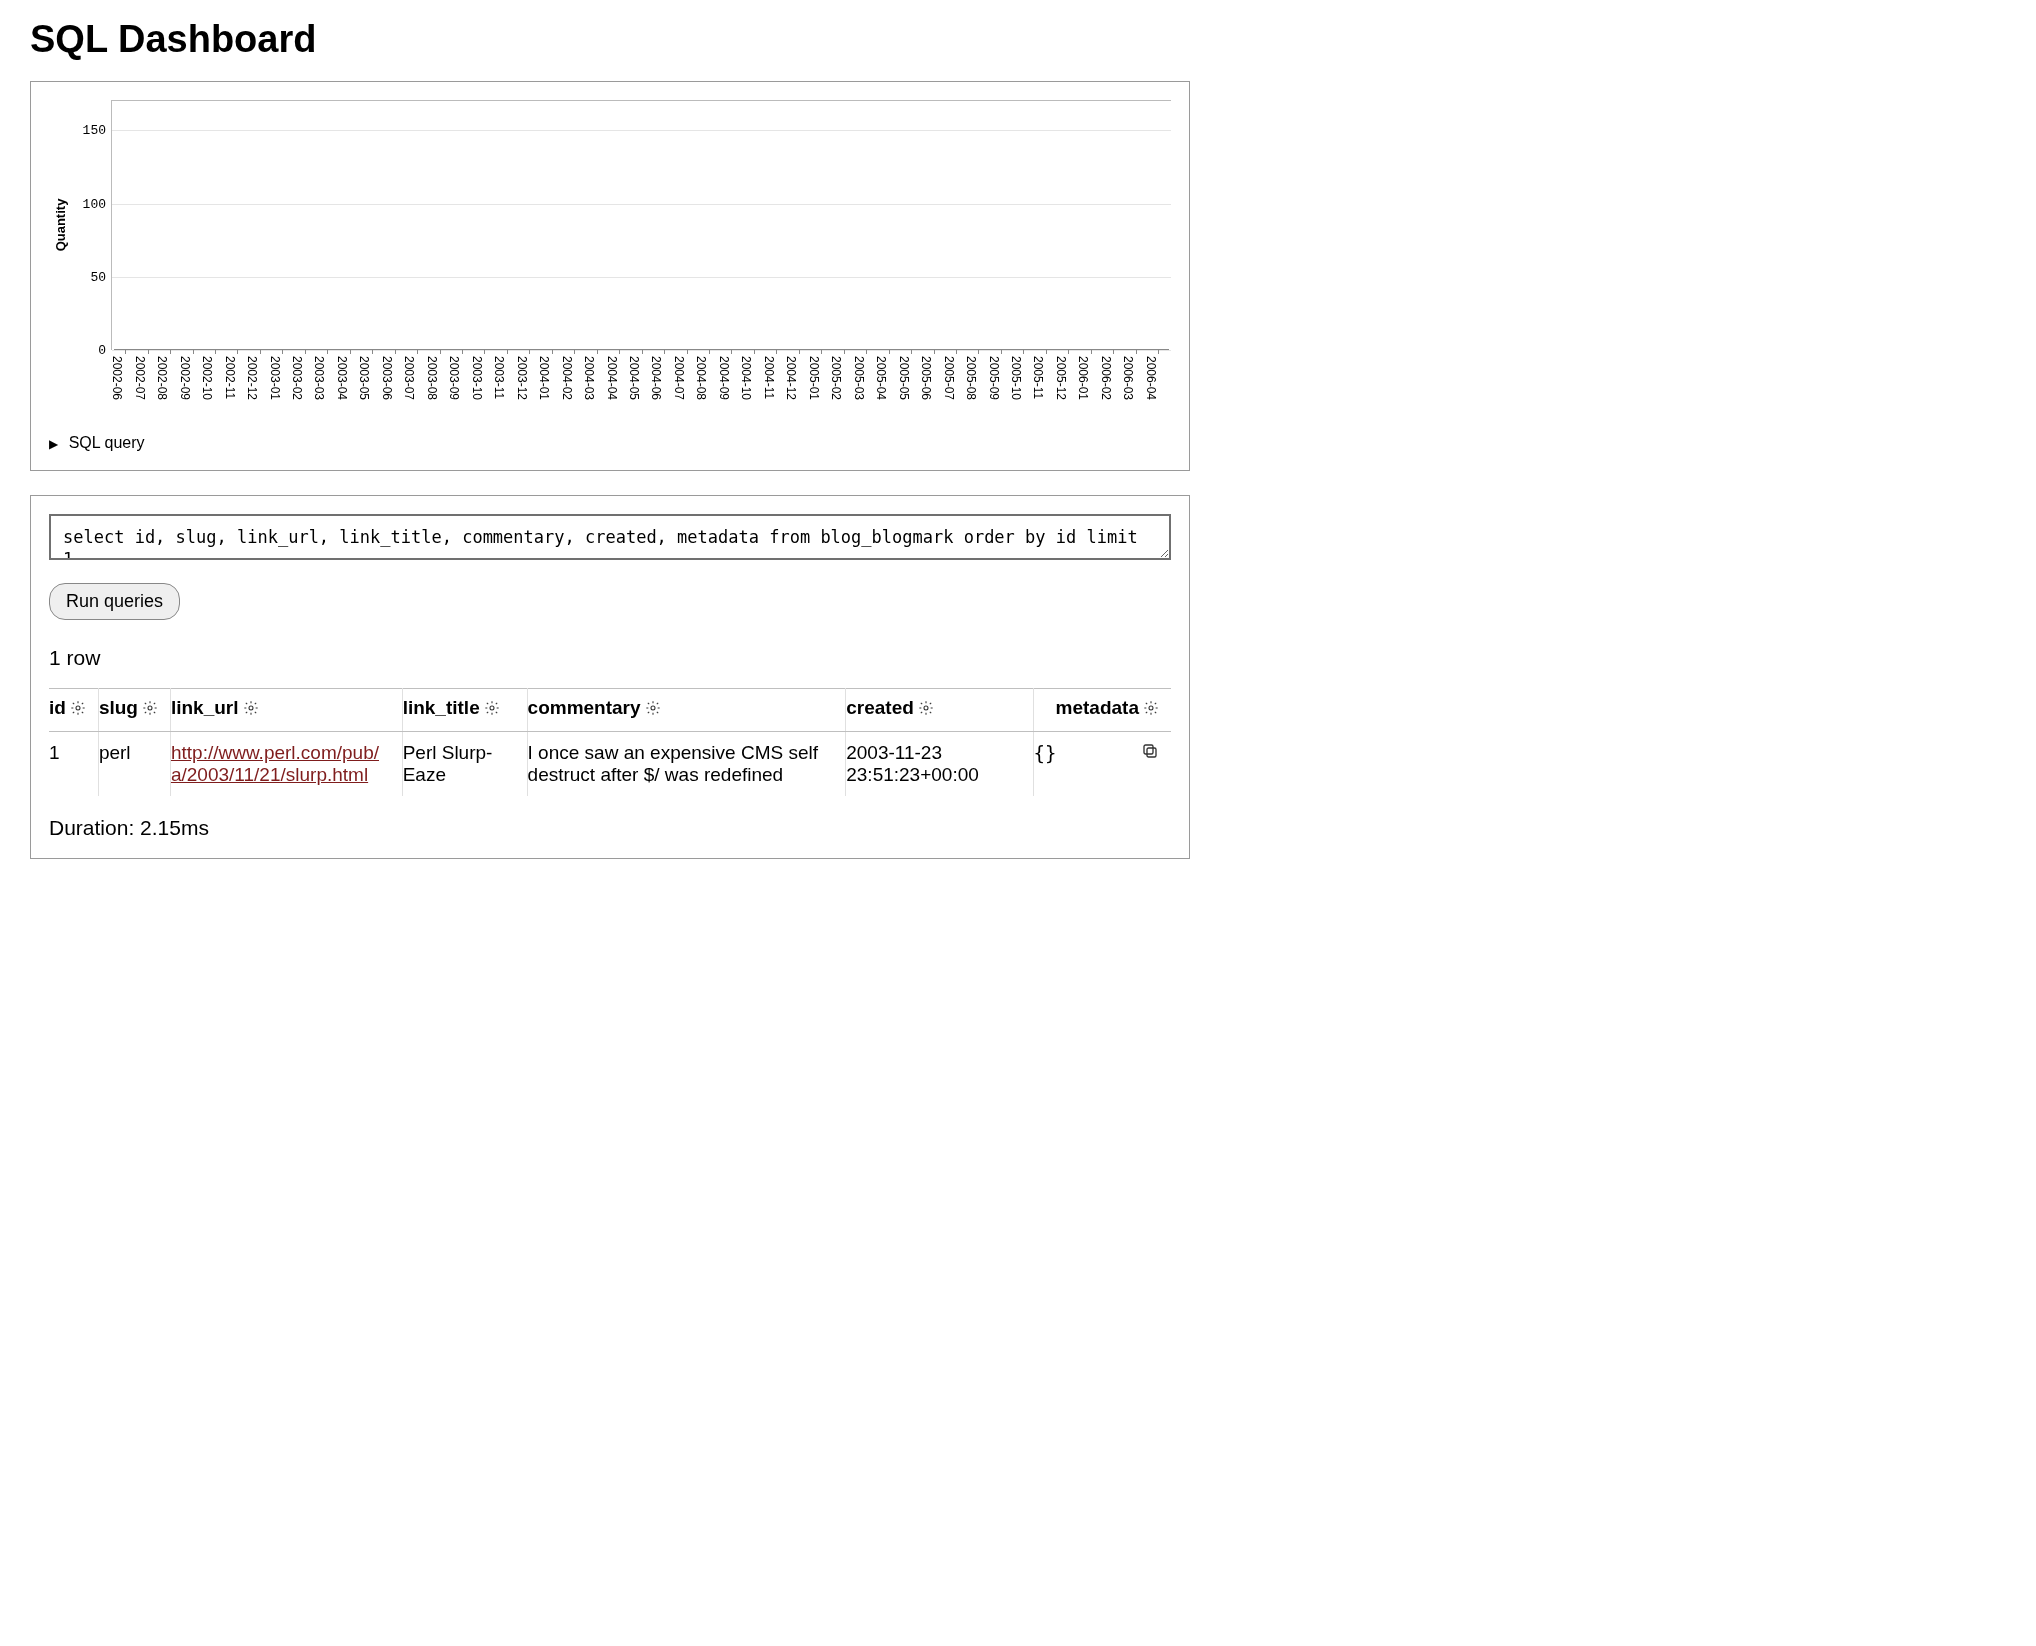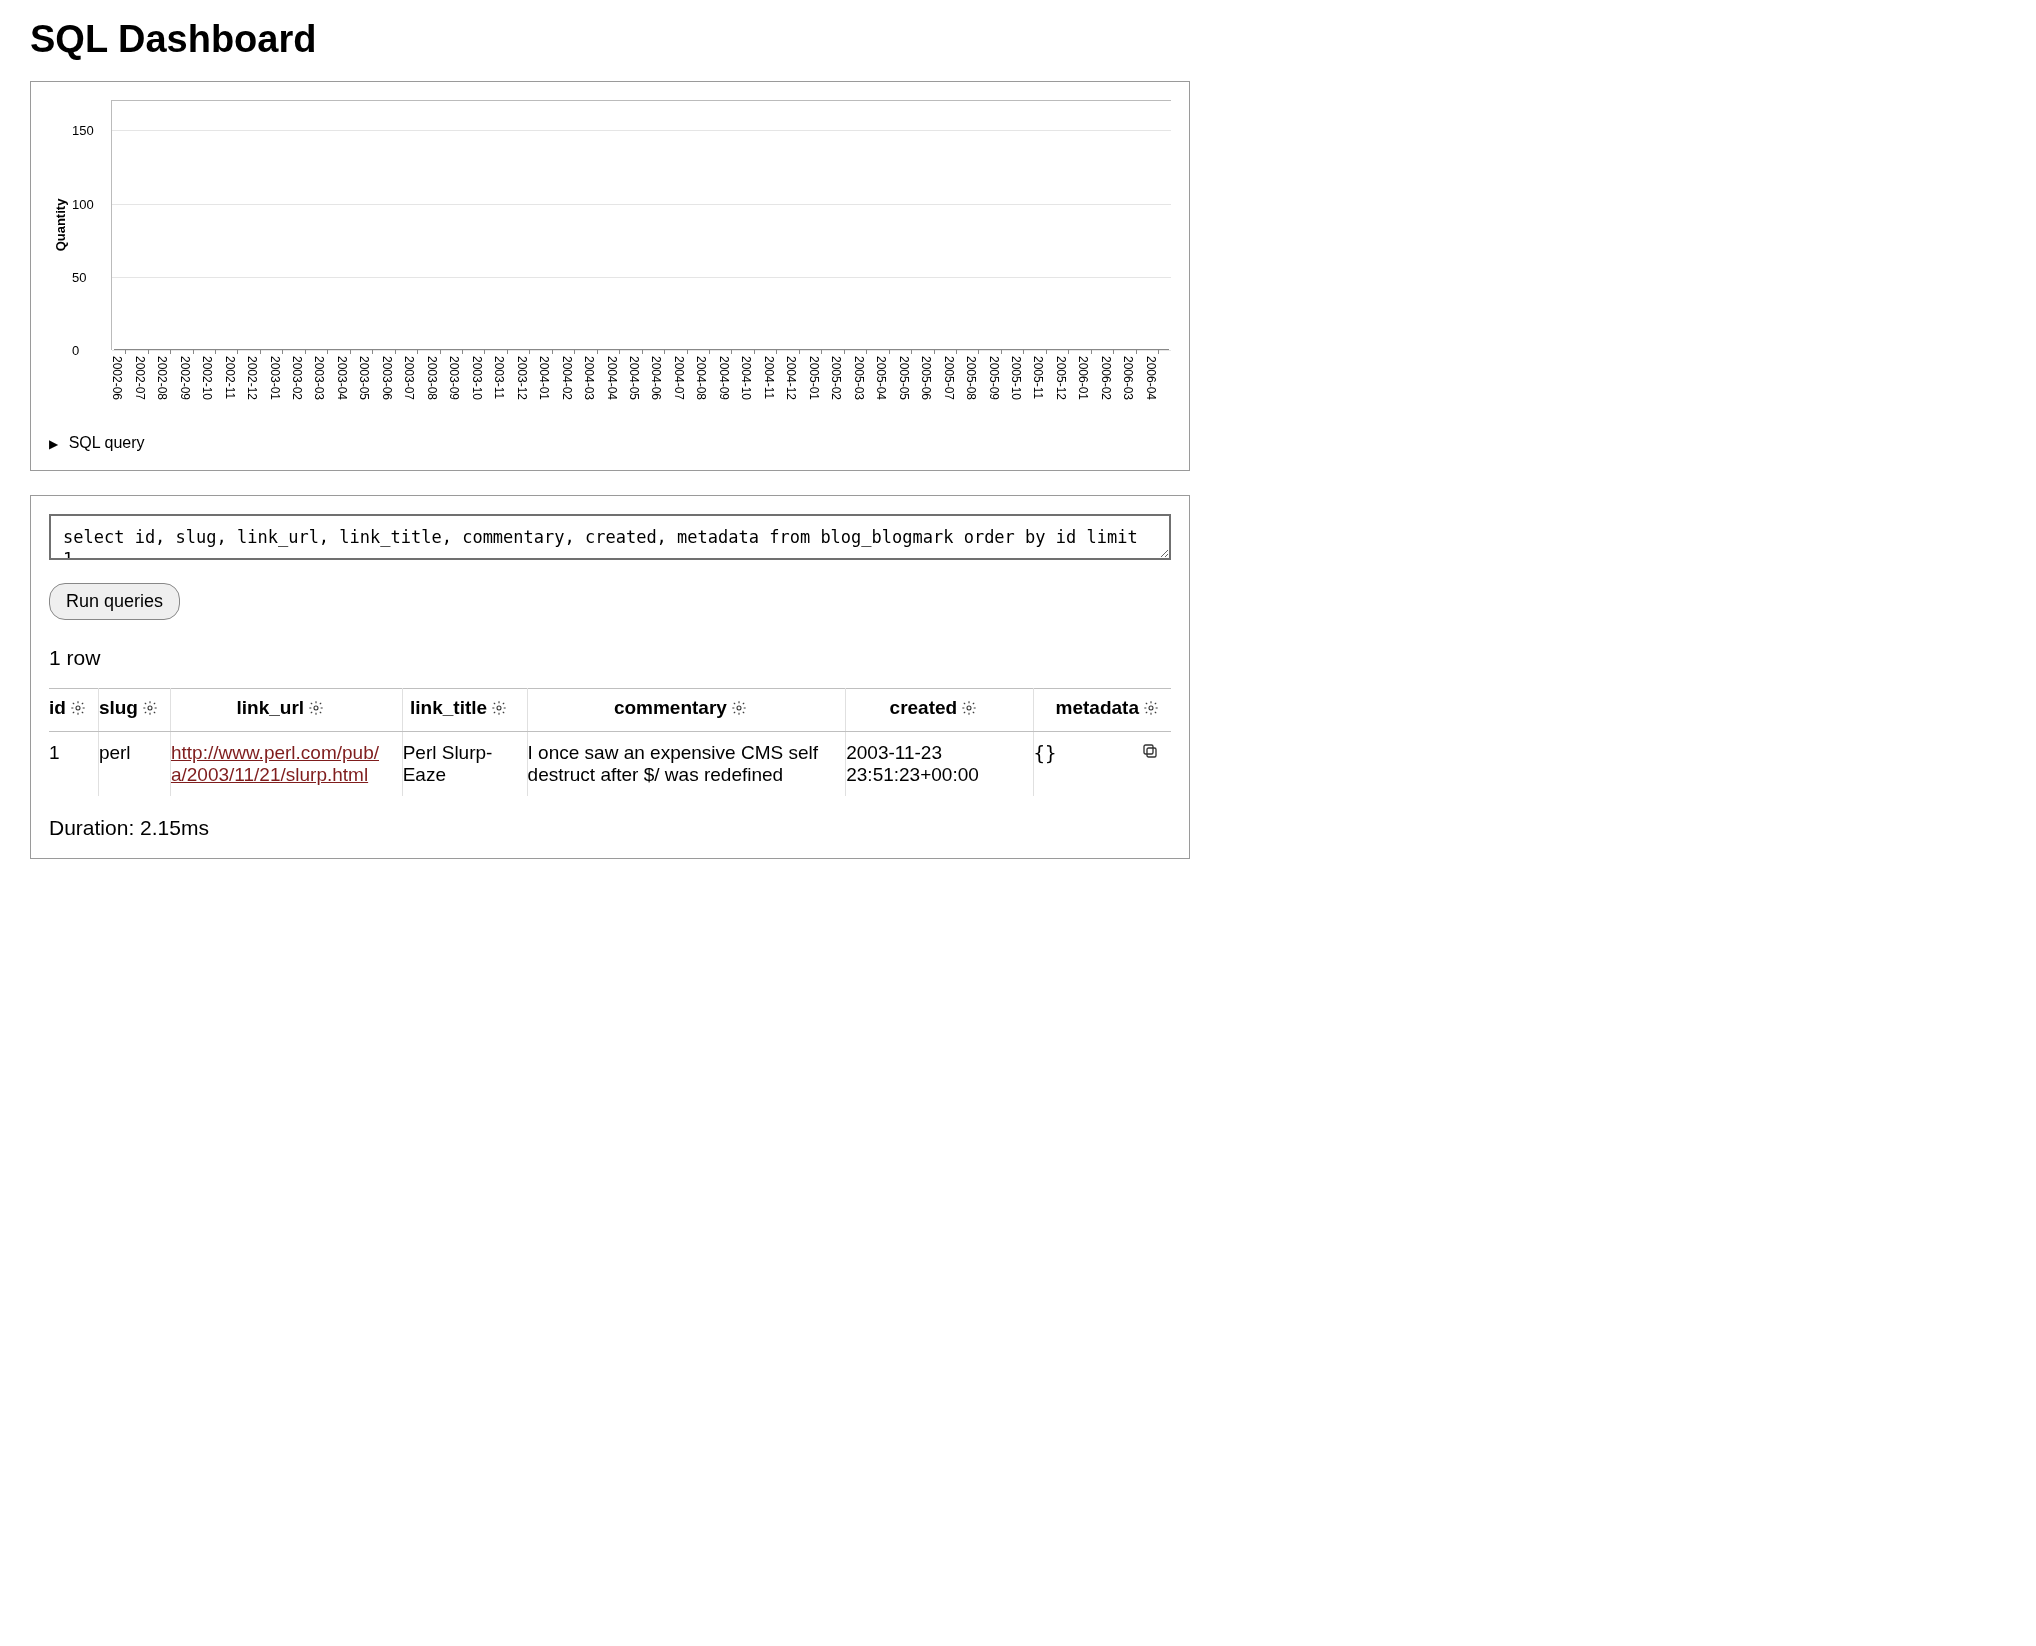--- a/index.html
+++ b/index.html
@@ -73,22 +73,24 @@
     left: 0;
     right: 0;
     height: 1px;
     background: #e5e5e5;
     z-index: 0;
   }
   .ytick-label {
     position: absolute;
     left: -40px;
     width: 34px;
+    text-align: right;
     font-size: 13px;
     transform: translateY(-50%);
+    font-family: Liberation Mono, monospace;
   }
   .bars {
     position: absolute;
     left: 0;
     right: 0;
     bottom: 0;
     top: 0;
     display: flex;
     align-items: flex-end;
     padding: 0 2px;
@@ -168,21 +170,21 @@
     margin-top: 26px;
     margin-bottom: 18px;
     font-size: 21px;
   }
   table.data {
     border-collapse: collapse;
     width: 100%;
     font-size: 19px;
   }
   table.data th {
-    text-align: center;
+    text-align: left;
     font-weight: 800;
     padding: 8px 12px 10px 0;
     border-top: 1px solid #bfbfbf;
     border-bottom: 1px solid #bfbfbf;
     border-right: 1px solid #e0e0e0;
     vertical-align: top;
     white-space: nowrap;
   }
   table.data th:last-child { border-right: none; padding-left: 22px; }
   table.data td {

